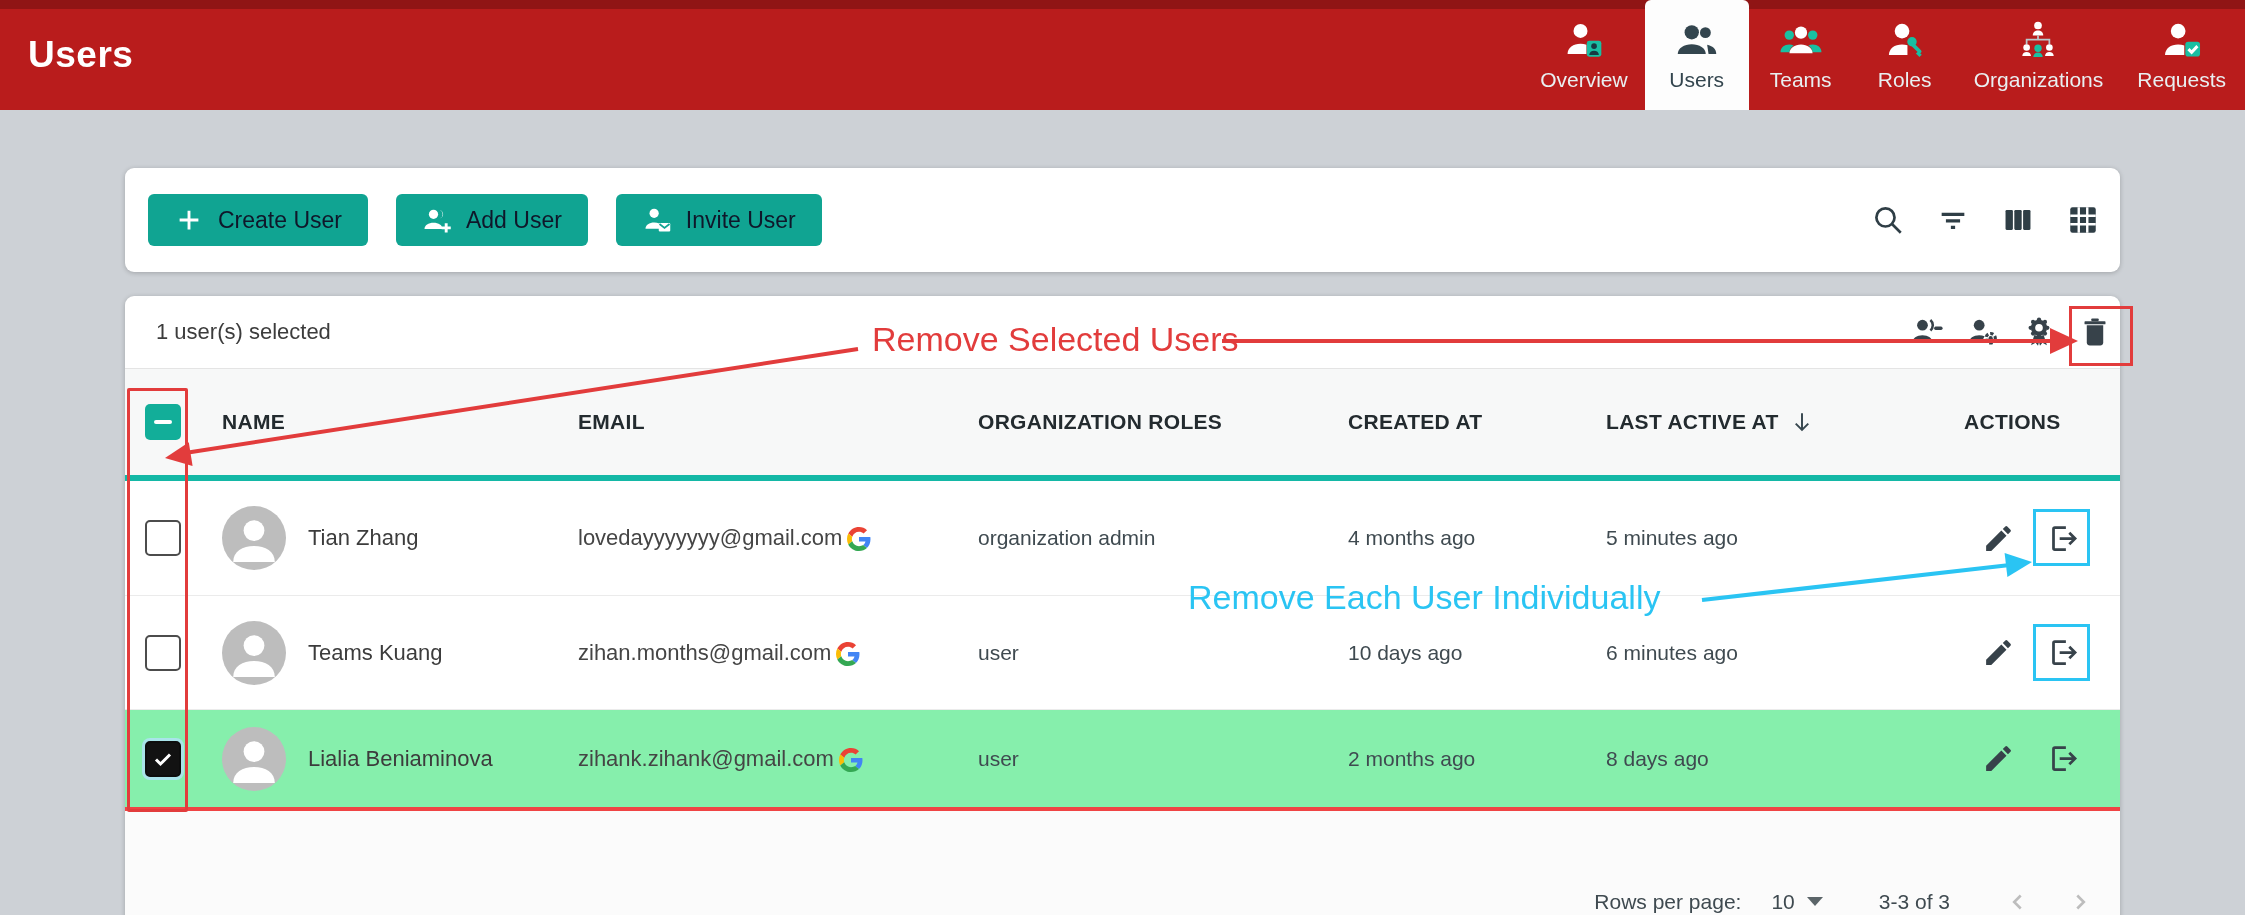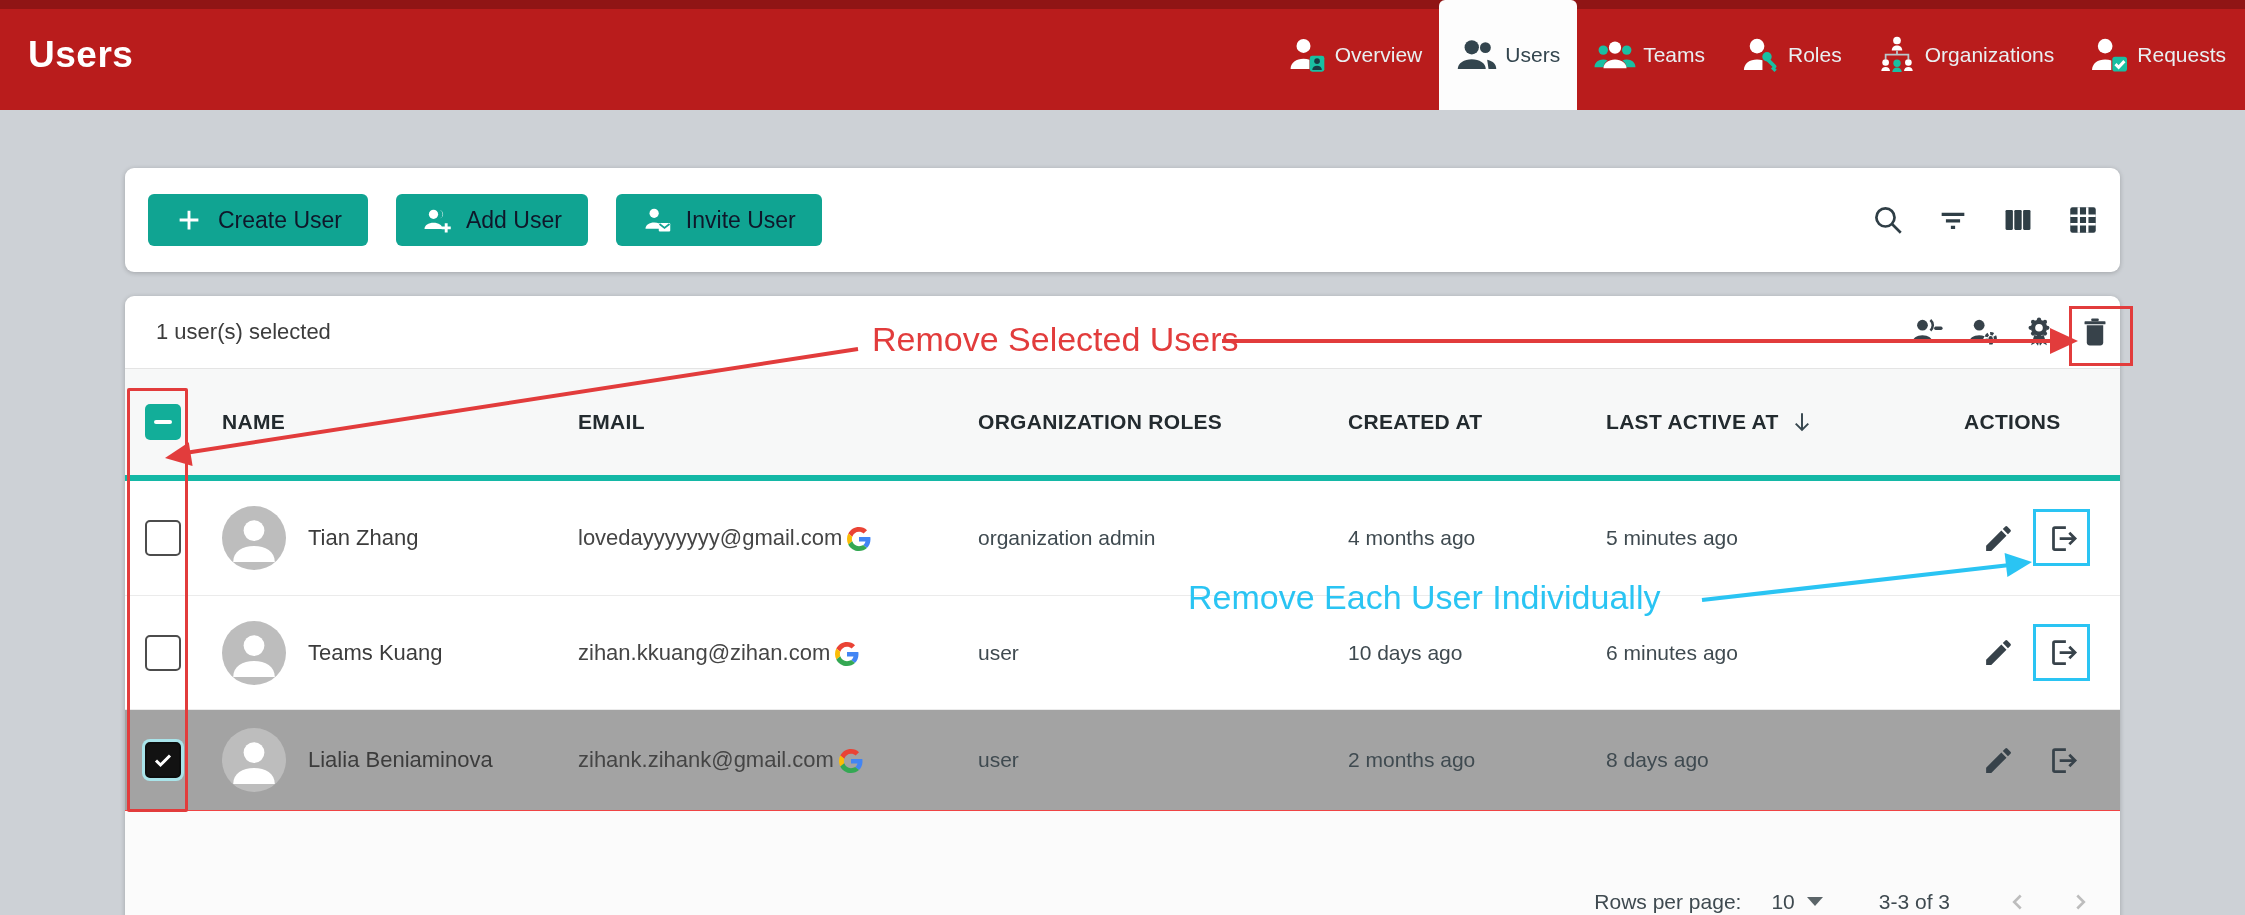--- a/index.html
+++ b/index.html
@@ -5,21 +5,21 @@
   * { box-sizing: border-box; margin: 0; padding: 0; }
   html,body { background:#cdd1d6; }
   body { font-family:"Liberation Sans","DejaVu Sans",sans-serif; }
   .stage { position:relative; width:2245px; height:915px; background:#cdd1d6; overflow:hidden; }
 
   
   .app-header { position:absolute; left:0; top:0; width:100%; height:110px; background:#b91c1c; display:flex; align-items:stretch; }
   .app-header::before { content:""; position:absolute; left:0; top:0; width:100%; height:9px; background:rgba(0,0,0,0.22); }
   .page-title { position:absolute; left:28px; top:50%; transform:translateY(-50%); color:#fff; font-size:37px; font-weight:bold; letter-spacing:.5px; }
   .main-nav { margin-left:auto; display:flex; align-items:stretch; padding-right:2px; }
-  .nav-tab { position:relative; display:flex; flex-direction:row; align-items:center; justify-content:center; gap:7px; padding:0 17px; min-width:104px; color:#e9eff1; cursor:pointer; }
+  .nav-tab { position:relative; display:flex; flex-direction:column; align-items:center; justify-content:center; gap:7px; padding:0 17px; min-width:104px; color:#e9eff1; cursor:pointer; }
   .nav-tab .tab-label { font-size:21px; }
   .nav-tab.active { background:#fdfdfd; color:#33454e; border-radius:6px 6px 0 0; z-index:2; }
   .nav-tab .nicon { width:42px; height:42px; display:block; }
 
   
   .card { position:absolute; left:125px; width:1995px; background:#fff; border-radius:9px; box-shadow:0 1px 5px rgba(0,0,0,.22); }
   .toolbar-card { top:168px; height:104px; display:flex; align-items:center; padding:0 10px 0 23px; }
   .btn { display:flex; align-items:center; gap:14px; height:52px; padding:0 26px; margin-right:28px; background:#10a492; border:none; border-radius:6px; color:#0f172a; font-size:23px; font-family:inherit; cursor:pointer; }
   .btn svg { width:30px; height:30px; }
   .tool-icons { margin-left:auto; display:flex; align-items:center; gap:27px; padding-right:8px; }
@@ -37,21 +37,21 @@
   .grid-row { display:grid; grid-template-columns:75px 378px 400px 370px 258px 334px 1fr; align-items:center; }
   .thead { height:112px; background:#f7f8f8; border-bottom:6px solid #14b8a6; }
   .thead .hcell { font-size:21px; font-weight:bold; color:#232b2f; letter-spacing:.3px; display:flex; align-items:center; gap:10px; }
   .h-name { padding-left:22px; }
   .h-actions { padding-left:24px; }
   .sort-arrow svg { width:26px; height:26px; display:block; }
 
   .trow { border-bottom:1px solid #ebebeb; background:#fff; }
   .trow.r1 { height:115px; }
   .trow.r2 { height:114px; }
-  .trow.r3 { height:101px; background:#a3a3a3; border-bottom:1px solid #ef4444; }
+  .trow.r3 { height:101px; background:#86efac; border-bottom:4px solid #ef4444; }
   .cell { font-size:21px; color:#3f4a50; }
   .c-check { display:flex; justify-content:center; }
   .cb { width:36px; height:36px; border-radius:5px; display:flex; align-items:center; justify-content:center; cursor:pointer; }
   .cb.empty { background:#fff; border:2px solid #4c4c4c; }
   .cb.minus { background:#12ae99; }
   .cb.minus .bar { width:18px; height:3.5px; background:#fff; border-radius:2px; }
   .cb.checked { background:#121212; border:2px solid #0d0d0d; box-shadow:0 0 0 3px #a9e4ea; }
   .cb.checked svg { width:24px; height:24px; }
   .c-name { display:flex; align-items:center; padding-left:22px; gap:22px; }
   .avatar { width:64px; height:64px; border-radius:50%; background:#bdbdbd; overflow:hidden; flex:none; }
@@ -361,21 +361,21 @@
       <div class="cell c-name">
         <span class="avatar">
             <svg viewBox="0 0 24 24">
               <circle cx="12" cy="9.2" r="3.9" fill="#fff"></circle>
               <path d="M4.2 21c0-3.9 3.5-6 7.8-6s7.8 2.1 7.8 6z" fill="#fff"></path>
             </svg>
           </span>
         <span class="uname">Teams Kuang</span>
       </div>
       <div class="cell c-email">
-        <span>zihan.kkuang@zihan.com</span>
+        <span>zihan.months@gmail.com</span>
         <span class="gicon">
             <svg viewBox="0 0 48 48">
               <path fill="#EA4335" d="M24 9.5c3.54 0 6.71 1.22 9.21 3.6l6.85-6.85C35.9 2.38 30.47 0 24 0 14.62 0 6.51 5.38 2.56 13.22l7.98 6.19C12.43 13.72 17.74 9.5 24 9.5z"></path>
               <path fill="#4285F4" d="M46.98 24.55c0-1.57-.15-3.09-.38-4.55H24v9.02h12.94c-.58 2.96-2.26 5.48-4.78 7.18l7.73 6c4.51-4.18 7.09-10.36 7.09-17.65z"></path>
               <path fill="#FBBC05" d="M10.53 28.59c-.48-1.45-.76-2.99-.76-4.59s.27-3.14.76-4.59l-7.98-6.19C.92 16.46 0 20.12 0 24c0 3.88.92 7.54 2.56 10.78l7.97-6.19z"></path>
               <path fill="#34A853" d="M24 48c6.48 0 11.93-2.13 15.89-5.81l-7.73-6c-2.15 1.45-4.92 2.3-8.16 2.3-6.26 0-11.57-4.22-13.47-9.91l-7.98 6.19C6.51 42.62 14.62 48 24 48z"></path>
             </svg>
           </span>
       </div>
       <div class="cell">user</div>

